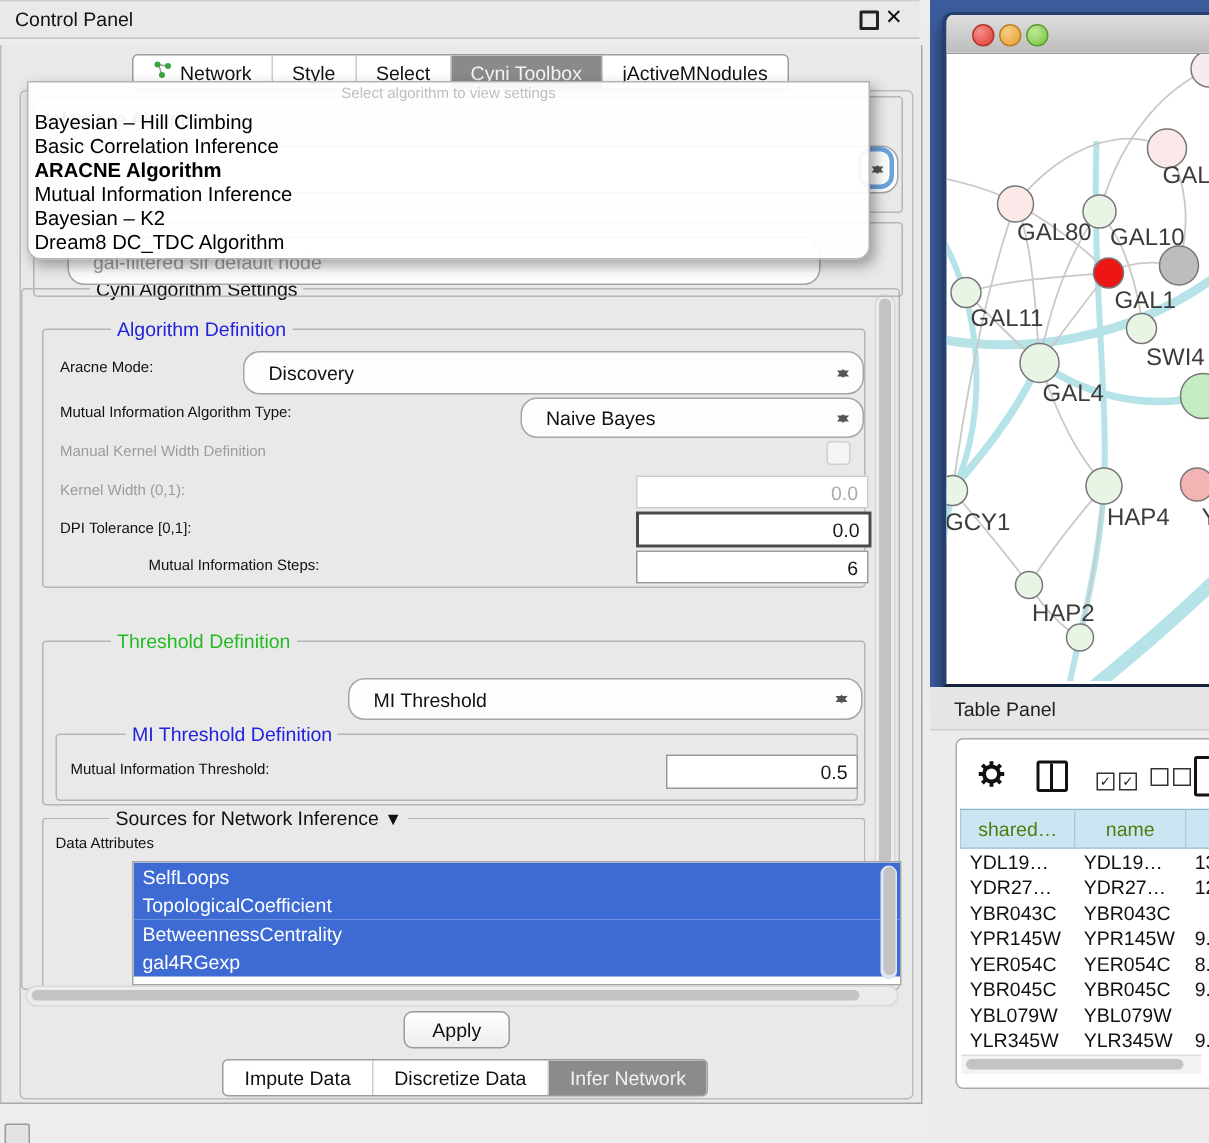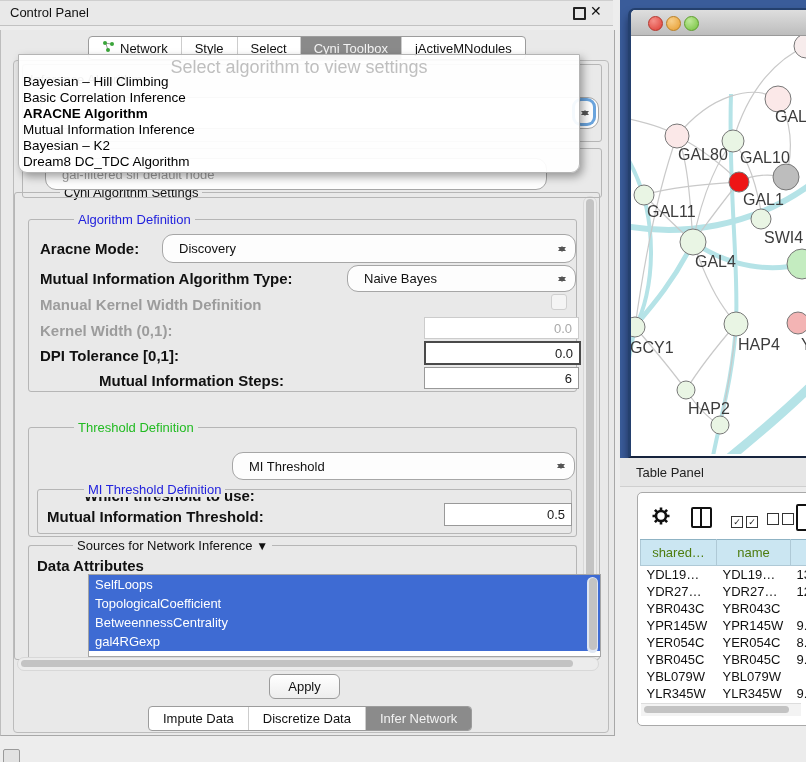--- a/index.html
+++ b/index.html
@@ -26,26 +26,26 @@
   .combo{background:#fdfdfd;border:1px solid #a6a6a6;border-radius:11px;font-size:13px;color:#111;
          display:flex;align-items:center;}
   .combo .val{padding-left:16px;flex:1;white-space:nowrap;overflow:hidden;}
   .spin{width:9px;height:14px;margin-right:9px;position:relative;}
   .spin:before{content:"";position:absolute;left:1px;top:0;border:4px solid transparent;border-bottom:5px solid #555;}
   .spin:after{content:"";position:absolute;left:1px;bottom:0;border:4px solid transparent;border-top:5px solid #555;}
   .focusring{box-shadow:0 0 0 3px #6aa4dd;}
   
   .popup{left:18px;top:54px;width:560px;height:117px;background:rgba(255,255,255,0.93);
          border:1px solid #b4b4b4;border-radius:0 0 9px 9px;box-shadow:3px 4px 9px rgba(0,0,0,0.35);z-index:40;}
-  .popup-hint{top:2px;width:100%;text-align:center;font-size:18px;color:#bfbfbf;}
+  .popup-hint{top:2px;width:100%;text-align:center;font-size:10px;color:#bfbfbf;}
   .popup-item{left:4px;height:16px;font-size:13.5px;color:#000;white-space:nowrap;}
   
   .gbox{border:1px solid #b6b6b6;border-radius:3px;}
   .gtitle{position:absolute;font-size:13px;background:#e9e9e9;padding:0 4px;white-space:nowrap;margin-left:36px;}
-  .blab{font-size:15px;font-weight:bold;color:#111;white-space:nowrap;}
+  .blab{font-size:10px;font-weight:normal;color:#111;white-space:nowrap;}
   .gray{color:#9c9c9c !important;}
   .field{background:#fff;border:1px solid #999;font-size:13px;text-align:right;padding-right:6px;
          display:flex;align-items:center;justify-content:flex-end;}
   
   .sb-track{background:#ececec;border:1px solid #d8d8d8;border-radius:7px;}
   .sb-thumb{background:#c3c3c3;border-radius:6px;position:absolute;}
   
   .listbox{background:#fff;border:1px solid #a5a5a5;overflow:hidden;margin-left:44px;}
   .list-item{height:19px;line-height:19px;padding-left:6px;font-size:13px;color:#fff;background:#3e6bd3;white-space:nowrap;}
   

